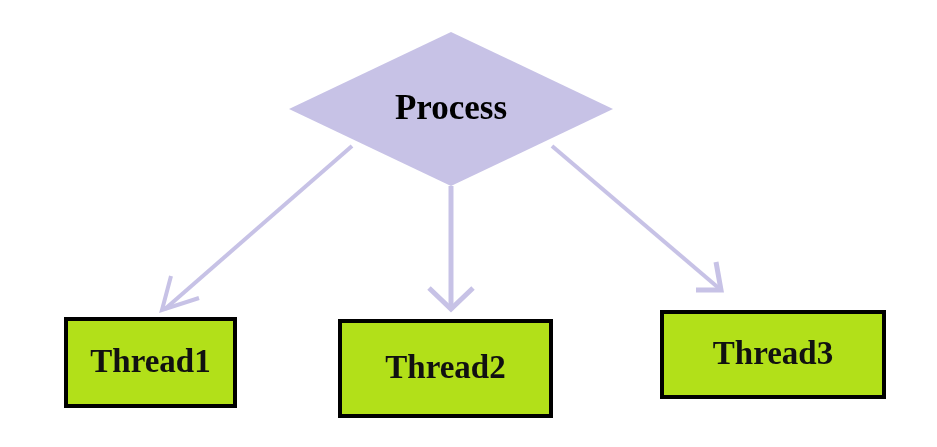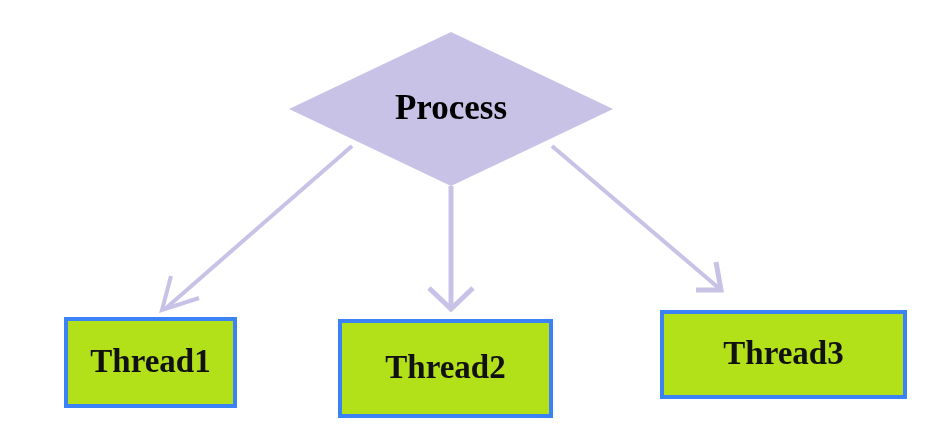--- a/index.html
+++ b/index.html
@@ -55,38 +55,38 @@
     color: #000000;
     font-family: "Liberation Serif", serif;
     letter-spacing: 0px;
     line-height: 1;
     transform: translateY(-2px);
   }
   
   .thread-box {
     position: absolute;
     background: #b2e019;
-    border: 4px solid #3b82f6;
+    border: 4px solid #000000;
     box-sizing: border-box;
     display: flex;
     align-items: center;
     justify-content: center;
     z-index: 3;
   }
   .thread-box .node-label {
     font-size: 33px;
     font-weight: bold;
     color: #111111;
     font-family: "Liberation Serif", serif;
     line-height: 1;
     transform: translateY(-1px);
   }
   #thread1-box { left: 64px;  top: 317px; width: 173px; height: 91px; }
   #thread2-box { left: 338px; top: 319px; width: 215px; height: 99px; }
-  #thread3-box { left: 660px; top: 310px; width: 247px; height: 89px; }
+  #thread3-box { left: 660px; top: 310px; width: 226px; height: 89px; }
 </style>
 </head>
 <body>
 
 <div id="diagram-canvas">
 
   <svg id="connectors-layer" viewBox="0 0 937 447" width="937" height="447" xmlns="http://www.w3.org/2000/svg">
 
     <g>
       <line x1="352" y1="146" x2="165" y2="309" stroke="#c7c2e6" stroke-width="4" stroke-linecap="butt"></line>

